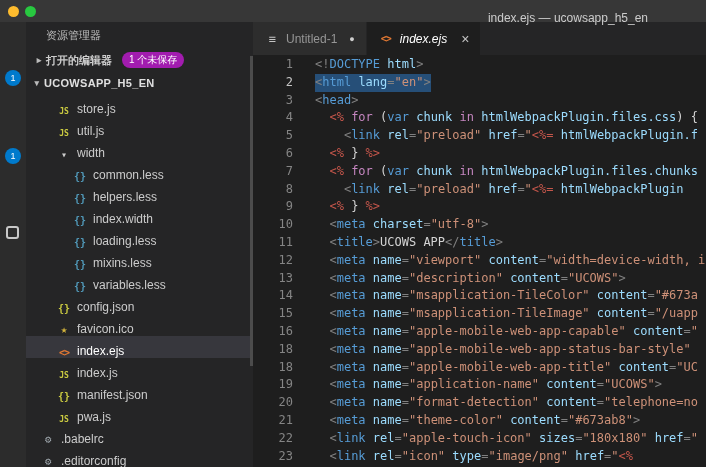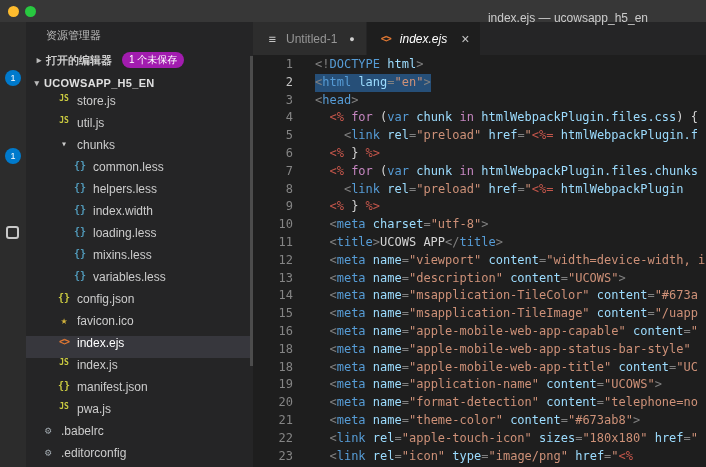--- a/index.html
+++ b/index.html
@@ -32,21 +32,21 @@
   .sidebar { width: 227px; background: #252526; color: #cccccc; flex: none; position: relative; overflow: hidden; }
   .sidebar-title { height: 26px; display: flex; align-items: center; padding-left: 20px;
     font-size: 11px; color: #bcbcbc; }
   .sec-open { height: 24px; display: flex; align-items: center; padding-left: 6px;
     font-size: 11px; font-weight: bold; color: #cccccc; }
   .sec-root { height: 22px; display: flex; align-items: center; padding-left: 4px;
     font-size: 11px; font-weight: bold; color: #e0e0e0; letter-spacing: .3px; }
   .chev { width: 14px; text-align: center; font-size: 9px; color: #bbbbbb; flex: none; }
   .pill { margin-left: 10px; background: #a21caf; color: #ffffff; font-size: 10px; font-weight: normal;
     padding: 1px 7px; border-radius: 9px; }
-  .tree-row { height: 22px; display: flex; align-items: flex-start; font-size: 12px; color: #cccccc;
+  .tree-row { height: 22px; display: flex; align-items: flex-end; font-size: 12px; color: #cccccc;
     white-space: nowrap; }
   .tree-row.selected { background: #37373d; color: #ffffff; }
   .tree-label { margin-left: 5px; }
   .fi { display: inline-flex; width: 16px; justify-content: center; flex: none;
     font-family: "DejaVu Sans Mono", monospace; }
   .fi-js      { color: #cbcb41; font-size: 8px;  font-weight: bold; }
   .fi-less    { color: #519aba; font-size: 10px; font-weight: bold; }
   .fi-json    { color: #cbcb41; font-size: 10px; font-weight: bold; }
   .fi-ejs     { color: #e37933; font-size: 10px; font-weight: bold; letter-spacing: -1px; }
   .fi-favicon { color: #d4b43c; font-size: 11px; }
@@ -117,21 +117,21 @@
           <div class="tree-row" style="padding-left: 30px;">
             <span class="fi fi-js">JS</span>
             <span class="tree-label">store.js</span>
           </div>
           <div class="tree-row" style="padding-left: 30px;">
             <span class="fi fi-js">JS</span>
             <span class="tree-label">util.js</span>
           </div>
           <div class="tree-row" style="padding-left: 30px;">
             <span class="fi fi-folder">▾</span>
-            <span class="tree-label">chunks</span>
+            <span class="tree-label">width</span>
           </div>
           <div class="tree-row" style="padding-left: 46px;">
             <span class="fi fi-less">{}</span>
             <span class="tree-label">common.less</span>
           </div>
           <div class="tree-row" style="padding-left: 46px;">
             <span class="fi fi-less">{}</span>
             <span class="tree-label">helpers.less</span>
           </div>
           <div class="tree-row" style="padding-left: 46px;">

